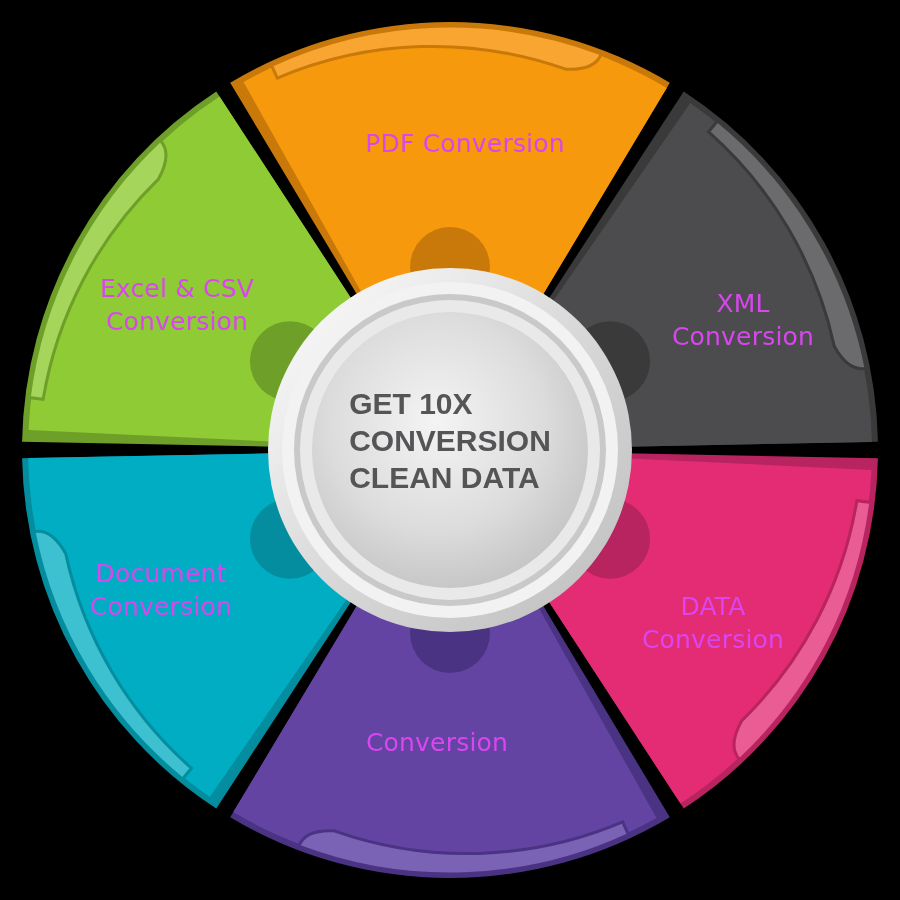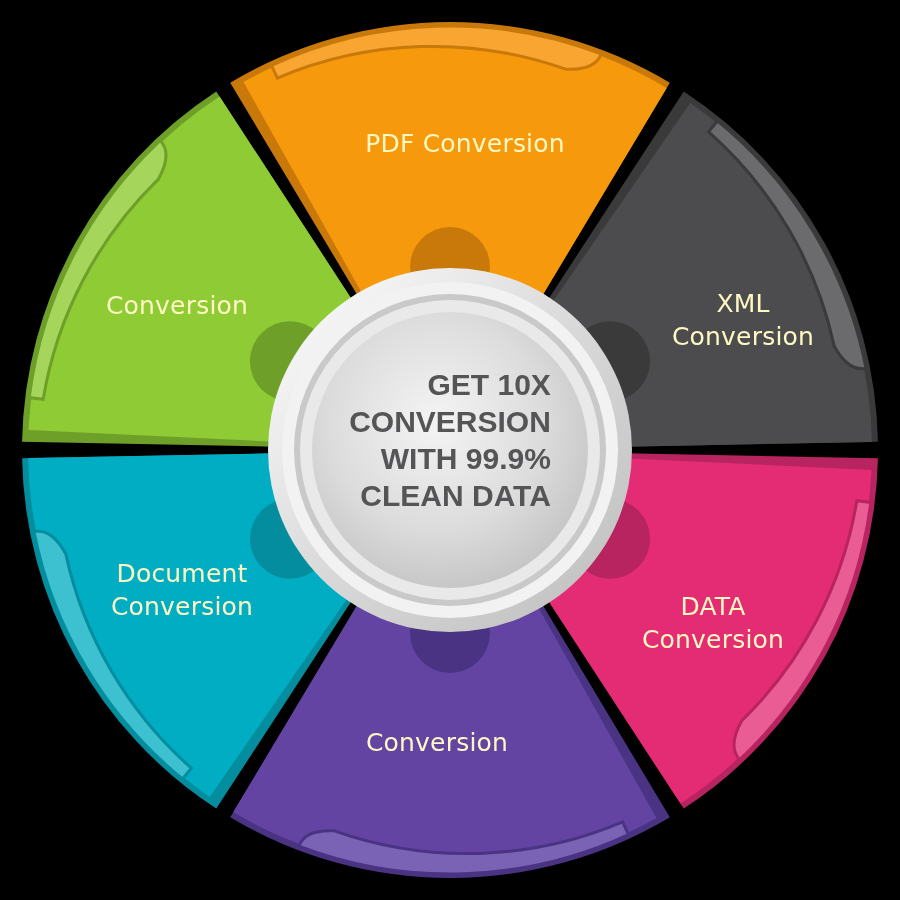--- a/index.html
+++ b/index.html
@@ -1,25 +1,25 @@
 <!DOCTYPE html>
 <html><head>
   <meta charset="utf-8">
   <style>
     html, body { margin: 0; padding: 0; background: #000; }
     body { width: 900px; height: 900px; overflow: hidden; position: relative; font-family: "DejaVu Sans", sans-serif; }
     #wheel { position: absolute; left: 0; top: 0; width: 900px; height: 900px; }
     .seg-label {
-      position: absolute; color: #fef9c3; text-align: center; font-size: 25px; line-height: 33px;
+      position: absolute; color: #d946ef; text-align: center; font-size: 25px; line-height: 33px;
       font-family: "DejaVu Sans", sans-serif; font-weight: normal; letter-spacing: 0.2px;
       transform: translate(-50%, -50%); white-space: nowrap; pointer-events: none;
     }
     .hub-text {
       position: absolute; left: 450px; top: 440px; transform: translate(-50%, -50%);
-      text-align: right; color: #555557; font-family: "Liberation Sans", sans-serif; font-weight: bold;
+      text-align: left; color: #555557; font-family: "Liberation Sans", sans-serif; font-weight: bold;
       font-size: 30px; line-height: 37px; white-space: nowrap;
     }
   </style>
 </head>
 <body>
 
 <svg id="wheel" viewBox="0 0 900 900" xmlns="http://www.w3.org/2000/svg">
   <defs>
     <radialGradient id="hubGrad" cx="45%" cy="40%" r="65%">
       <stop offset="0%" stop-color="#f4f4f4"></stop>
@@ -87,27 +87,27 @@
       <div>XML</div>
       <div>Conversion</div>
     </div>
     <div class="seg-label" style="left: 713px; top: 623px;">
       <div>DATA</div>
       <div>Conversion</div>
     </div>
     <div class="seg-label" style="left: 437px; top: 742px;">
       <div>Conversion</div>
     </div>
-    <div class="seg-label" style="left: 182px; top: 590px;">
+    <div class="seg-label" style="left: 161px; top: 590px;">
       <div>Document</div>
       <div>Conversion</div>
     </div>
     <div class="seg-label" style="left: 177px; top: 305px;">
+      <div>Excel &amp; CSV</div>
       <div>Conversion</div>
     </div>
   </div>
 
 <div class="hub-text">
   <div>GET 10X</div>
   <div>CONVERSION</div>
-  <div>WITH 99.9%</div>
   <div>CLEAN DATA</div>
 </div>
 
 </body></html>

